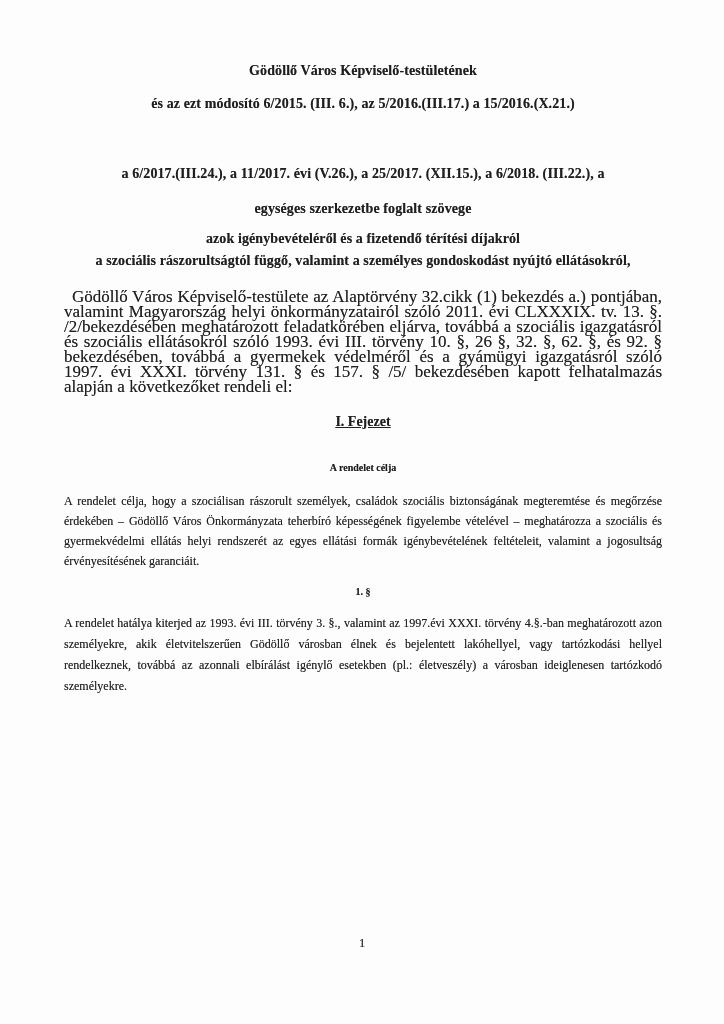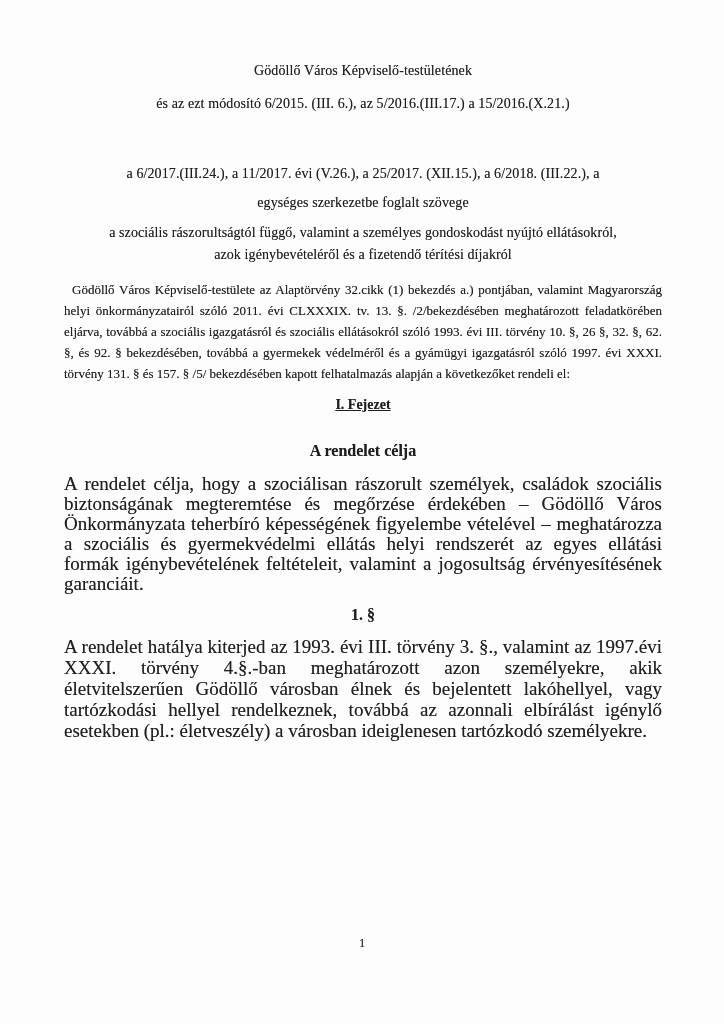--- a/index.html
+++ b/index.html
@@ -18,58 +18,58 @@
     box-sizing: border-box;
     
     text-shadow: 0 0 0.5px rgba(30,30,30,0.55);
   }
   .content {
     padding: 60px 62px 0 64px;
   }
   .nw { white-space: nowrap; }
 
   .title-line {
-    font-weight: normal;
+    font-weight: bold;
     font-size: 14px;
     line-height: 22px;
     text-align: center;
     letter-spacing: 0.1px;
   }
   .mt11 { margin-top: 11px; }
   .mt8  { margin-top: 8px; }
-  .mt7  { margin-top: 7px; }
+  .mt7  { margin-top: 13px; }
 
   .amend-block .title-line { line-height: 22px; margin-top: 48px; }
 
   .preamble {
-    font-size: 13px;
-    line-height: 21px;
+    font-size: 17px;
+    line-height: 15px;
     text-align: justify;
     text-indent: 8px;
   }
   .chapter-title {
-    margin-top: 10px;
+    margin-top: 17px;
     font-weight: bold;
     font-size: 14px;
     line-height: 22px;
     text-align: center;
     text-decoration: underline;
   }
   .section-heading {
     font-weight: bold;
-    font-size: 16px;
+    font-size: 10px;
     line-height: 22px;
     text-align: center;
   }
   .h-celja   { margin-top: 24px; }
   .h-hatalya { margin-top: 7px; }
   .para-no   { margin-top: 10px; }
 
   .body-para {
-    font-size: 19px;
+    font-size: 12px;
     text-align: justify;
   }
   .p-celja   { margin-top: 12px; line-height: 20px; }
   .p-hatalya { margin-top: 10px; line-height: 21px; }
 
   .page-number {
     position: absolute;
     bottom: 72px;
     left: 0;
     right: 0;
@@ -90,22 +90,22 @@
 
     <div class="title-line nw mt11">és az ezt módosító 6/2015. (III. 6.), az 5/2016.(III.17.) a 15/2016.(X.21.)</div>
 
     <div class="amend-block mt8">
       <div class="title-line nw">a 6/2017.(III.24.), a 11/2017. évi (V.26.), a 25/2017. (XII.15.), a 6/2018. (III.22.), a</div>
     </div>
 
     <div class="title-line nw mt7">egységes szerkezetbe foglalt szövege</div>
 
     <div class="mt8">
+      <div class="title-line nw">azok igénybevételéről és a fizetendő térítési díjakról</div>
       <div class="title-line nw">a szociális rászorultságtól függő, valamint a személyes gondoskodást nyújtó ellátásokról,</div>
-      <div class="title-line nw">azok igénybevételéről és a fizetendő térítési díjakról</div>
     </div>
 
     <p class="preamble" style="margin-bottom:0;">Gödöllő Város Képviselő-testülete az Alaptörvény 32.cikk (1) bekezdés a.) pontjában, valamint Magyarország helyi önkormányzatairól szóló 2011. évi CLXXXIX. tv. 13. §. /2/bekezdésében meghatározott feladatkörében eljárva, továbbá a szociális igazgatásról és szociális ellátásokról szóló 1993. évi III. törvény 10. §, 26 §, 32. §, 62. §, és 92. § bekezdésében, továbbá a gyermekek védelméről és a gyámügyi igazgatásról szóló 1997. évi XXXI. törvény 131. § és 157. § /5/ bekezdésében kapott felhatalmazás alapján a következőket rendeli el:</p>
 
     <div class="chapter-title">I. Fejezet</div>
 
     <div class="section-heading h-celja">A rendelet célja</div>
 
     <p class="body-para p-celja" style="margin-bottom:0;">A rendelet célja, hogy a szociálisan rászorult személyek, családok szociális biztonságának megteremtése és megőrzése érdekében – Gödöllő Város Önkormányzata teherbíró képességének figyelembe vételével – meghatározza a szociális és gyermekvédelmi ellátás helyi rendszerét az egyes ellátási formák igénybevételének feltételeit, valamint a jogosultság érvényesítésének garanciáit.</p>
 

